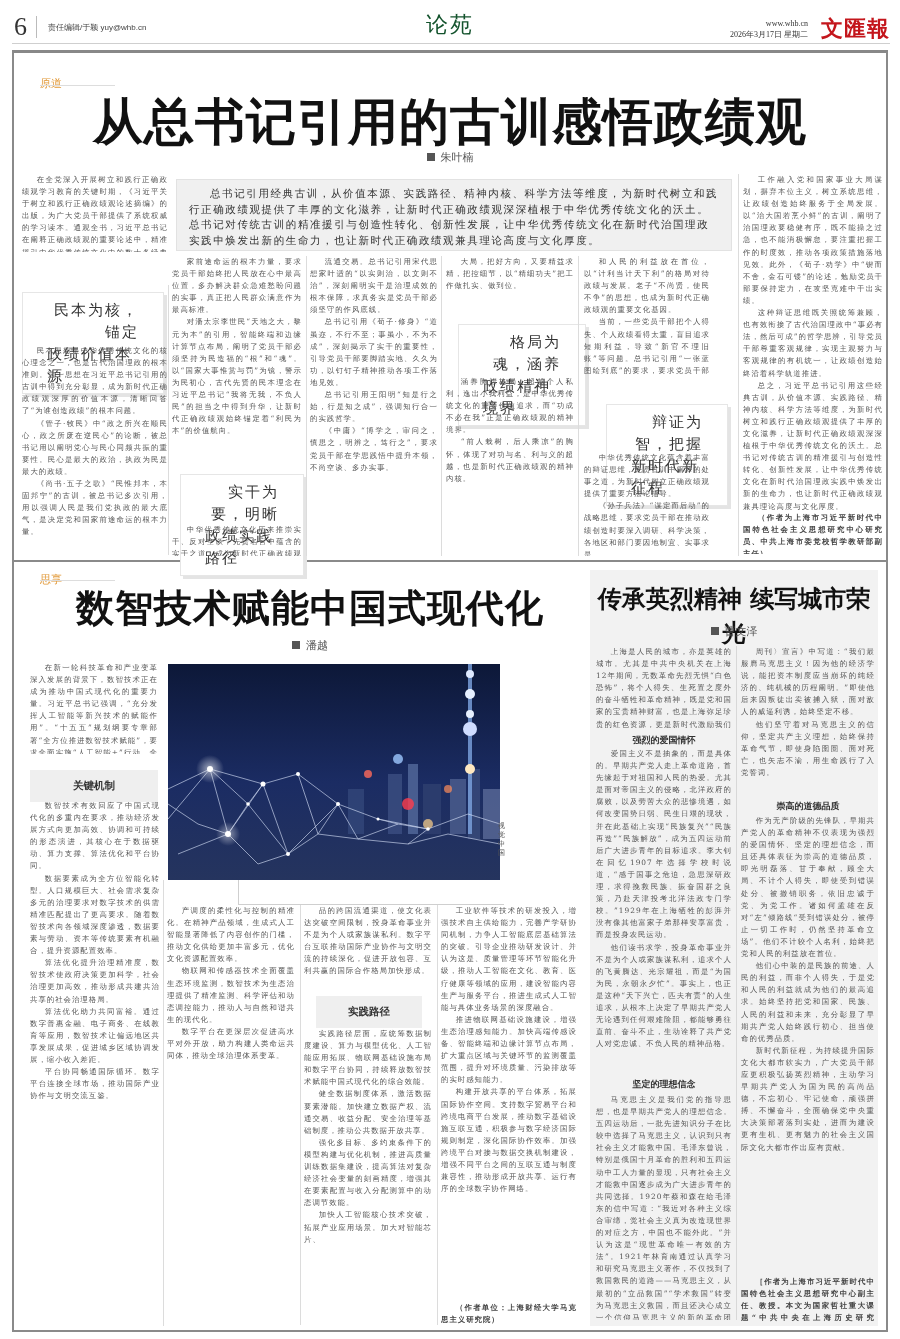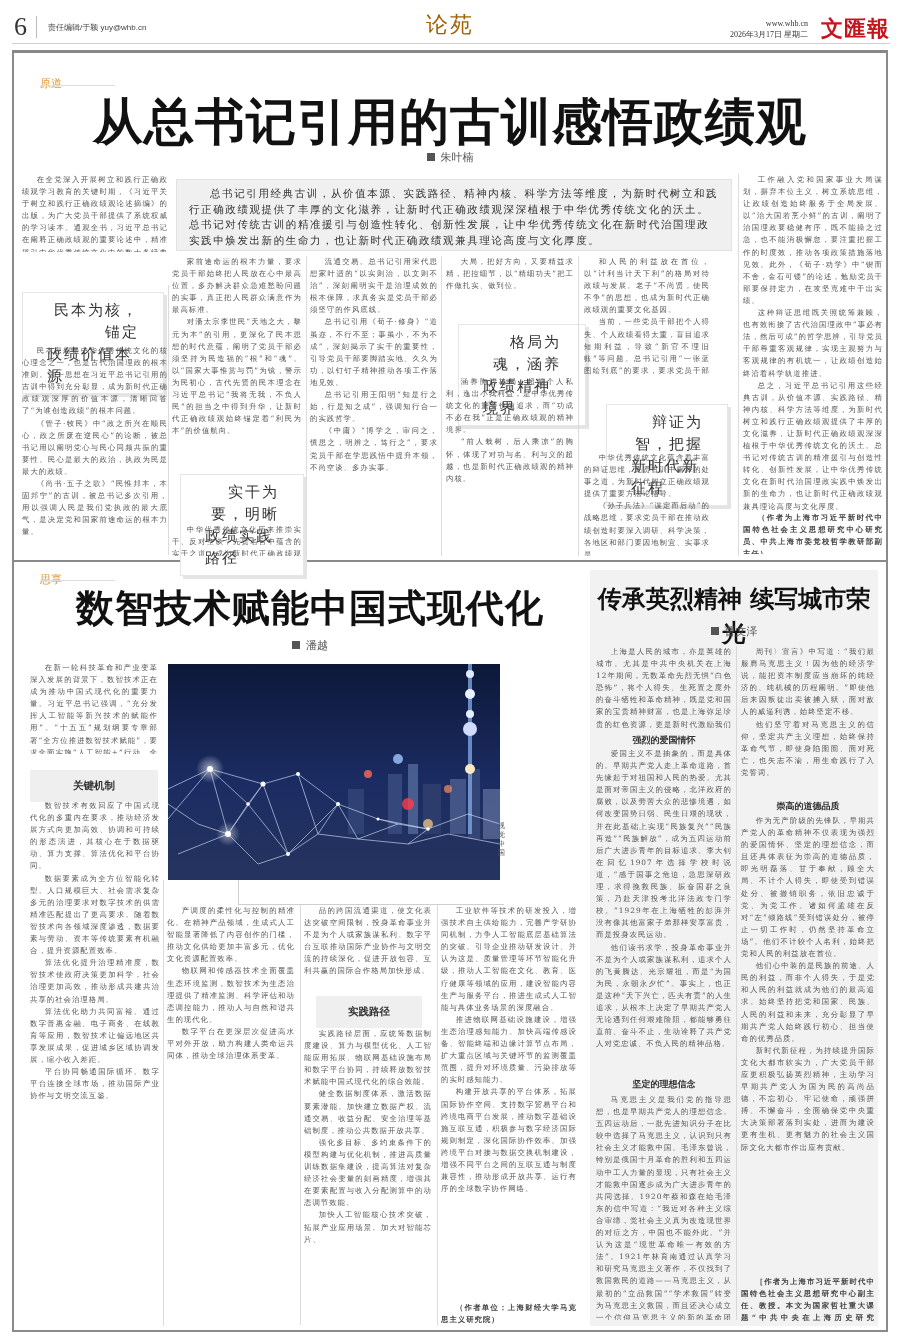--- a/index.html
+++ b/index.html
@@ -4,21 +4,21 @@
 <style>
   *{box-sizing:border-box;margin:0;padding:0;}
   html,body{width:900px;height:1339px;background:#fff;overflow:hidden;}
   body{font-family:"DejaVu Serif",serif;color:#3a3a3a;position:relative;}
   .abs{position:absolute;}
 
   
   .page-no{left:14px;top:12px;font-family:"Liberation Serif",serif;font-size:26px;color:#333;}
   .mast-sep{left:36px;top:16px;width:1px;height:22px;background:#bbb;}
   .editor{left:48px;top:22px;font-size:8px;color:#444;font-family:"Liberation Sans",sans-serif;}
-  .section{left:0;width:900px;top:10px;text-align:center;font-family:"DejaVu Sans",sans-serif;font-size:22px;color:#a16207;letter-spacing:2px;}
+  .section{left:0;width:900px;top:10px;text-align:center;font-family:"DejaVu Sans",sans-serif;font-size:22px;color:#14532d;letter-spacing:2px;}
   .site{right:92px;top:18px;font-size:8px;color:#333;font-family:"Liberation Serif",serif;text-align:right;line-height:11px;}
   .logo{right:10px;top:14px;font-size:22px;font-weight:bold;color:#c4161c;font-family:"DejaVu Serif",serif;letter-spacing:1px;}
   .mast-rule{left:12px;top:43px;width:878px;height:1px;background:#cfcfcf;}
 
   
   .frame1{left:12px;top:50px;width:876px;height:512px;border:2px solid #8a8a8a;border-top:3px solid #888;}
   .frame2{left:12px;top:562px;width:876px;height:770px;border:2px solid #8a8a8a;border-top:none;}
 
   .kicker{font-size:11px;color:#e29a3a;font-family:"DejaVu Sans",sans-serif;margin-top:8px;}
   .kicker-rule{height:1px;background:#ddd;width:75px;}
@@ -79,21 +79,21 @@
 </div>
 <div class="abs col" style="left:22px;top:345px;width:146px;height:212px;">
   <p>民本思想是中华优秀传统文化的核心理念之一，也是古代治国理政的根本准则。这一思想在习近平总书记引用的古训中得到充分彰显，成为新时代正确政绩观深厚的价值本源，清晰回答了“为谁创造政绩”的根本问题。</p>
   <p>《管子·牧民》中“政之所兴在顺民心，政之所废在逆民心”的论断，被总书记用以阐明党心与民心同频共振的重要性。民心是最大的政治，执政为民是最大的政绩。</p>
   <p>《尚书·五子之歌》“民惟邦本，本固邦宁”的古训，被总书记多次引用，用以强调人民是我们党执政的最大底气，是决定党和国家前途命运的根本力量。</p>
 </div>
 <div class="abs vrule" style="left:168px;top:285px;height:270px;"></div>
 
 <div class="abs col" style="left:172px;top:256px;width:130px;height:185px;">
   <p>家前途命运的根本力量，要求党员干部始终把人民放在心中最高位置，多办解决群众急难愁盼问题的实事，真正把人民群众满意作为最高标准。</p>
-  <p>对潘太宗李世民“天地之大，黎元为本”的引用，更深化了民本思想的时代意蕴，阐明了党员干部必须坚持为民造福的“根”和“魂”。以“国家大事惟赏与罚”为镜，警示为民初心，古代先贤的民本理念在习近平总书记“我将无我，不负人民”的担当之中得到升华，让新时代正确政绩观始终锚定着“利民为本”的价值航向。</p>
+  <p>对潘太宗李世民“天地之大，黎元为本”的引用，智能终端和边缘计算节点布局，阐明了党员干部必须坚持为民造福的“根”和“魂”。以“国家大事惟赏与罚”为镜，警示为民初心，古代先贤的民本理念在习近平总书记“我将无我，不负人民”的担当之中得到升华，让新时代正确政绩观始终锚定着“利民为本”的价值航向。</p>
 </div>
 <div class="abs subbox" style="left:180px;top:474px;width:124px;">
   <span class="l1">实干为要，明晰</span>
   <span class="l2">政绩实践路径</span>
 </div>
 <div class="abs col" style="left:172px;top:524px;width:130px;height:32px;">
   <p>中华优秀传统文化历来推崇实干、反对空谈，先贤名言中蕴含的实干之道，成为新时代正确政绩观的重要实践指引。</p>
 </div>
 <div class="abs vrule" style="left:306px;top:256px;height:300px;"></div>
 

